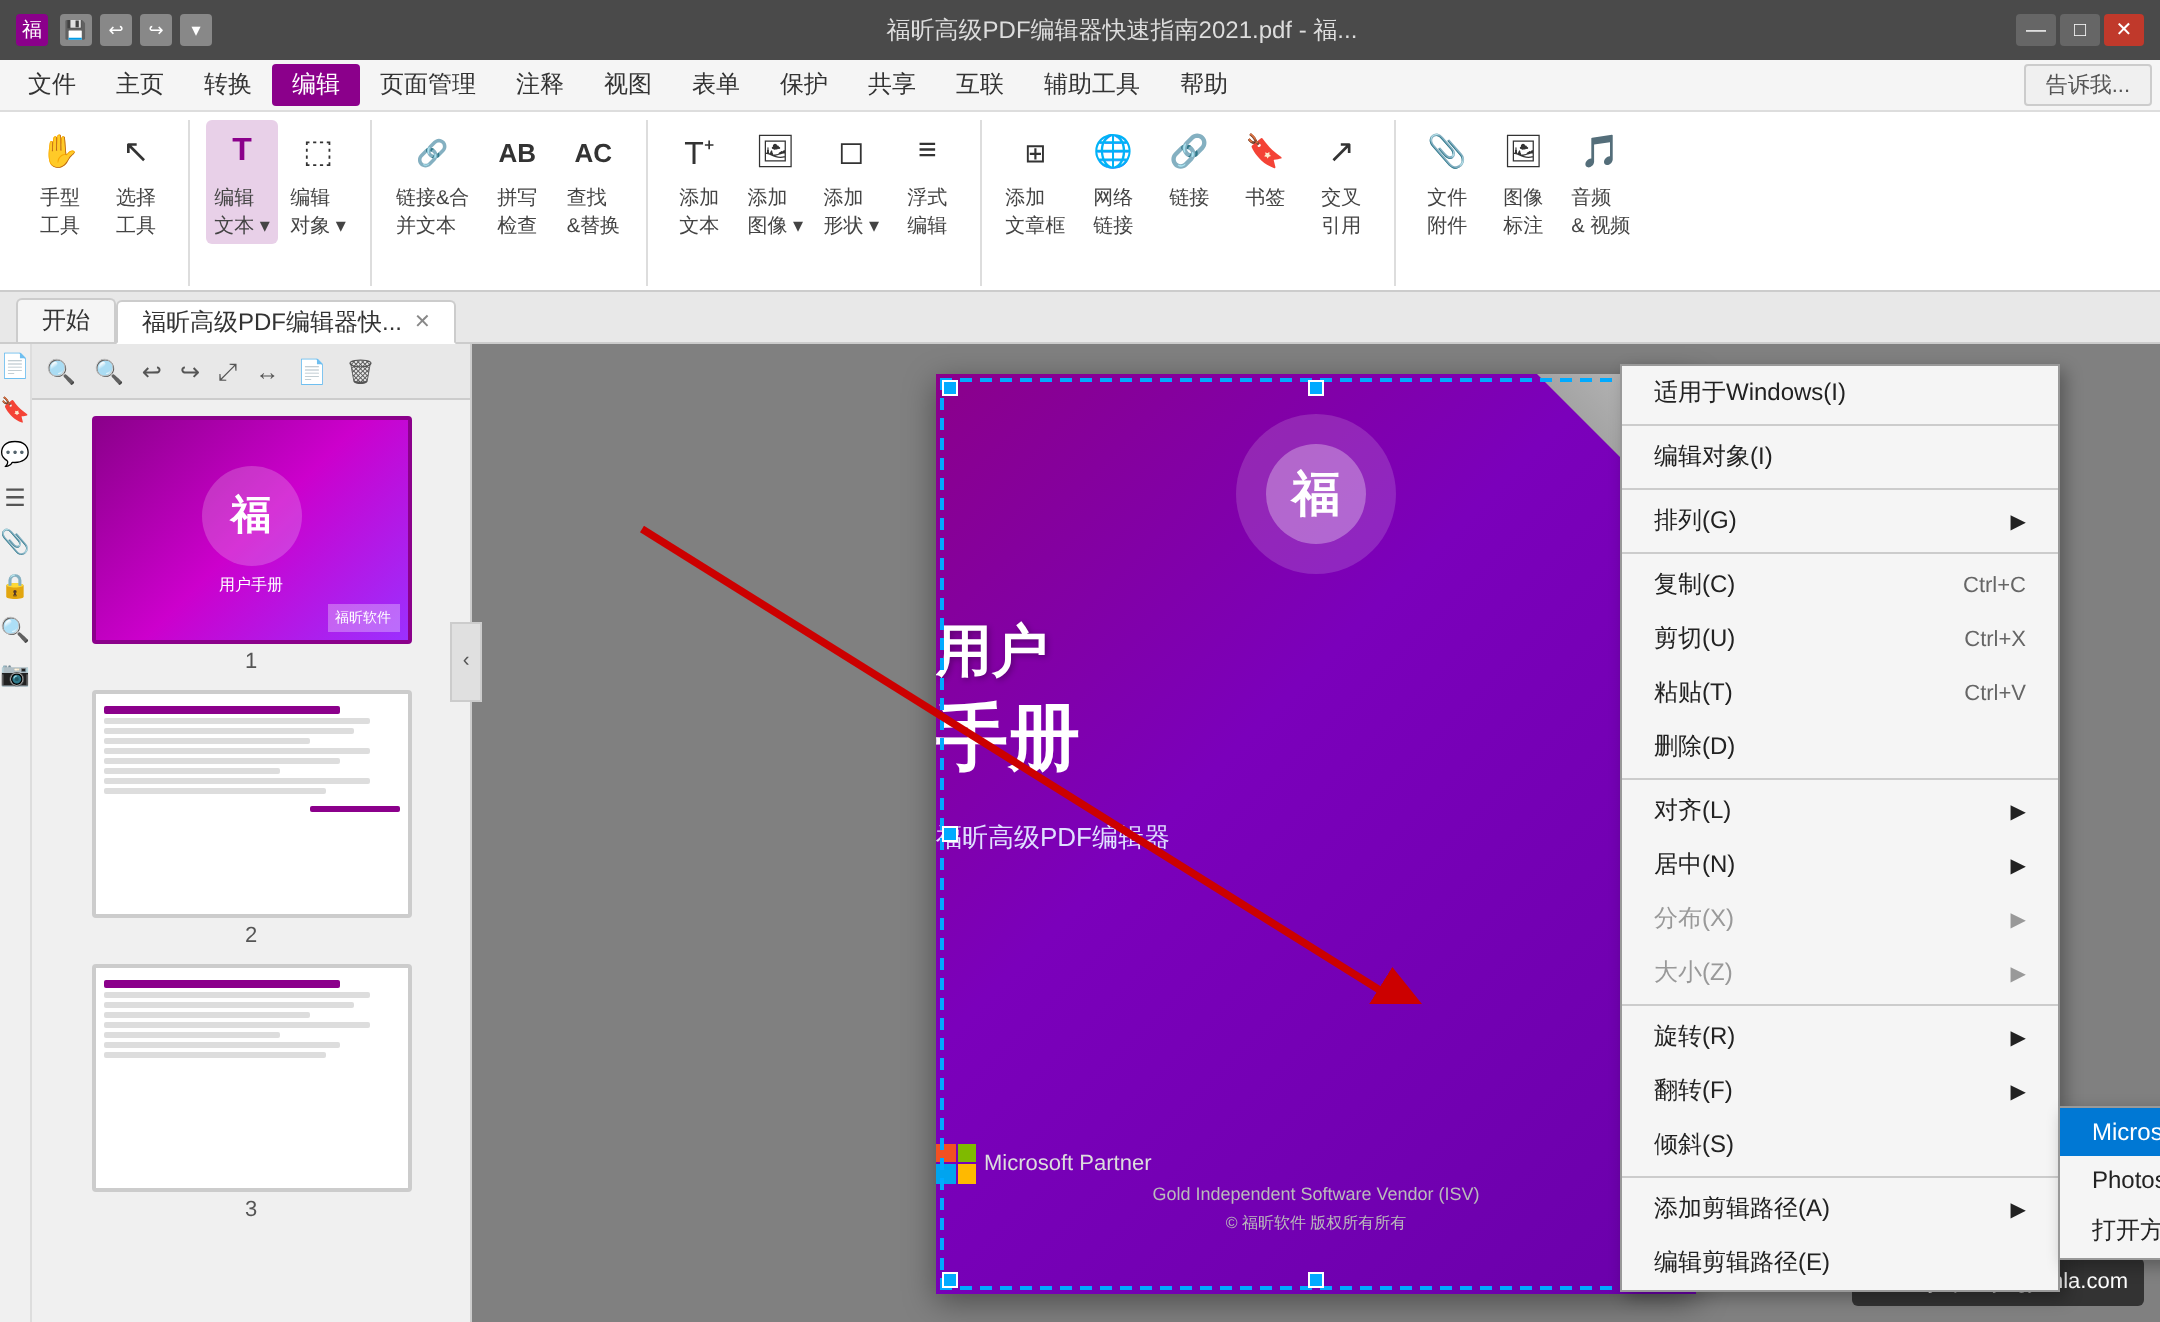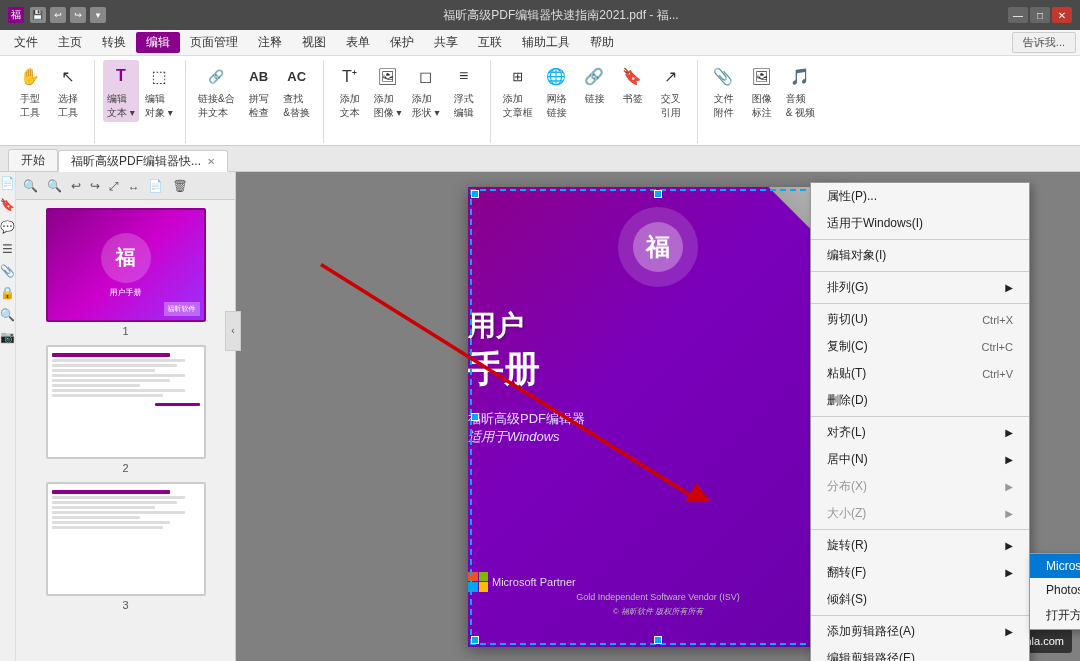--- a/index.html
+++ b/index.html
@@ -647,35 +647,34 @@
 
       <div class="doc-page-circle">
         <div class="doc-inner-circle">福</div>
       </div>
 
       <div class="doc-title-area">
         <div class="doc-main-text">用户</div>
         <div style="color:#fff;font-size:36px;font-weight:bold;">手册</div>
         <div style="height:8px;"></div>
         <div class="doc-sub-text">福昕高级PDF编辑器</div>
-        <div class="doc-sub-text2">适用于Windows</div>
       </div>
 
       <div class="doc-bottom">
         <div style="display:flex;align-items:center;justify-content:flex-start;gap:4px;">
           <div style="width:20px;height:20px;display:grid;grid-template-columns:1fr 1fr;gap:1px;">
             <div style="background:#f25022;"></div>
             <div style="background:#7fba00;"></div>
             <div style="background:#00a4ef;"></div>
             <div style="background:#ffb900;"></div>
           </div>
           <div class="doc-partner-text">Microsoft Partner</div>
         </div>
         <div class="doc-partner-sub">Gold Independent Software Vendor (ISV)</div>
-        <div style="color:#bbb;font-size:8px;margin-top:4px;font-style:italic;">© 福昕软件 版权所有所有</div>
+        <div style="color:#bbb;font-size:8px;margin-top:4px;">© 福昕软件 版权所有所有</div>
       </div>
 
       <div class="doc-selection-border">
         <div class="doc-handle tl"></div>
         <div class="doc-handle tr"></div>
         <div class="doc-handle bl"></div>
         <div class="doc-handle br"></div>
         <div class="doc-handle ml"></div>
         <div class="doc-handle mr"></div>
         <div class="doc-handle tm"></div>
@@ -688,42 +687,39 @@
         <marker id="arrowhead" markerWidth="10" markerHeight="7" refX="10" refY="3.5" orient="auto">
           <polygon points="0 0, 10 3.5, 0 7" fill="#cc0000"></polygon>
         </marker>
       </defs>
       <line x1="20" y1="30" x2="340" y2="230" stroke="#cc0000" stroke-width="3" marker-end="url(#arrowhead)"></line>
     </svg>
 
     <div style="position:absolute;top:5px;right:50px;">
       <div class="context-menu">
         <div class="ctx-item">
-          <span>属性(P)...</span>
-        </div>
-        <div class="ctx-item">
           <span>适用于Windows(I)</span>
         </div>
         <div class="ctx-separator"></div>
         <div class="ctx-item">
           <span>编辑对象(I)</span>
         </div>
         <div class="ctx-separator"></div>
         <div class="ctx-item">
           <span>排列(G)</span>
           <span class="ctx-arrow">▶</span>
         </div>
         <div class="ctx-separator"></div>
         <div class="ctx-item">
+          <span>复制(C)</span>
+          <span class="ctx-shortcut">Ctrl+C</span>
+        </div>
+        <div class="ctx-item">
           <span>剪切(U)</span>
           <span class="ctx-shortcut">Ctrl+X</span>
-        </div>
-        <div class="ctx-item">
-          <span>复制(C)</span>
-          <span class="ctx-shortcut">Ctrl+C</span>
         </div>
         <div class="ctx-item">
           <span>粘贴(T)</span>
           <span class="ctx-shortcut">Ctrl+V</span>
         </div>
         <div class="ctx-item">
           <span>删除(D)</span>
         </div>
         <div class="ctx-separator"></div>
         <div class="ctx-item">

